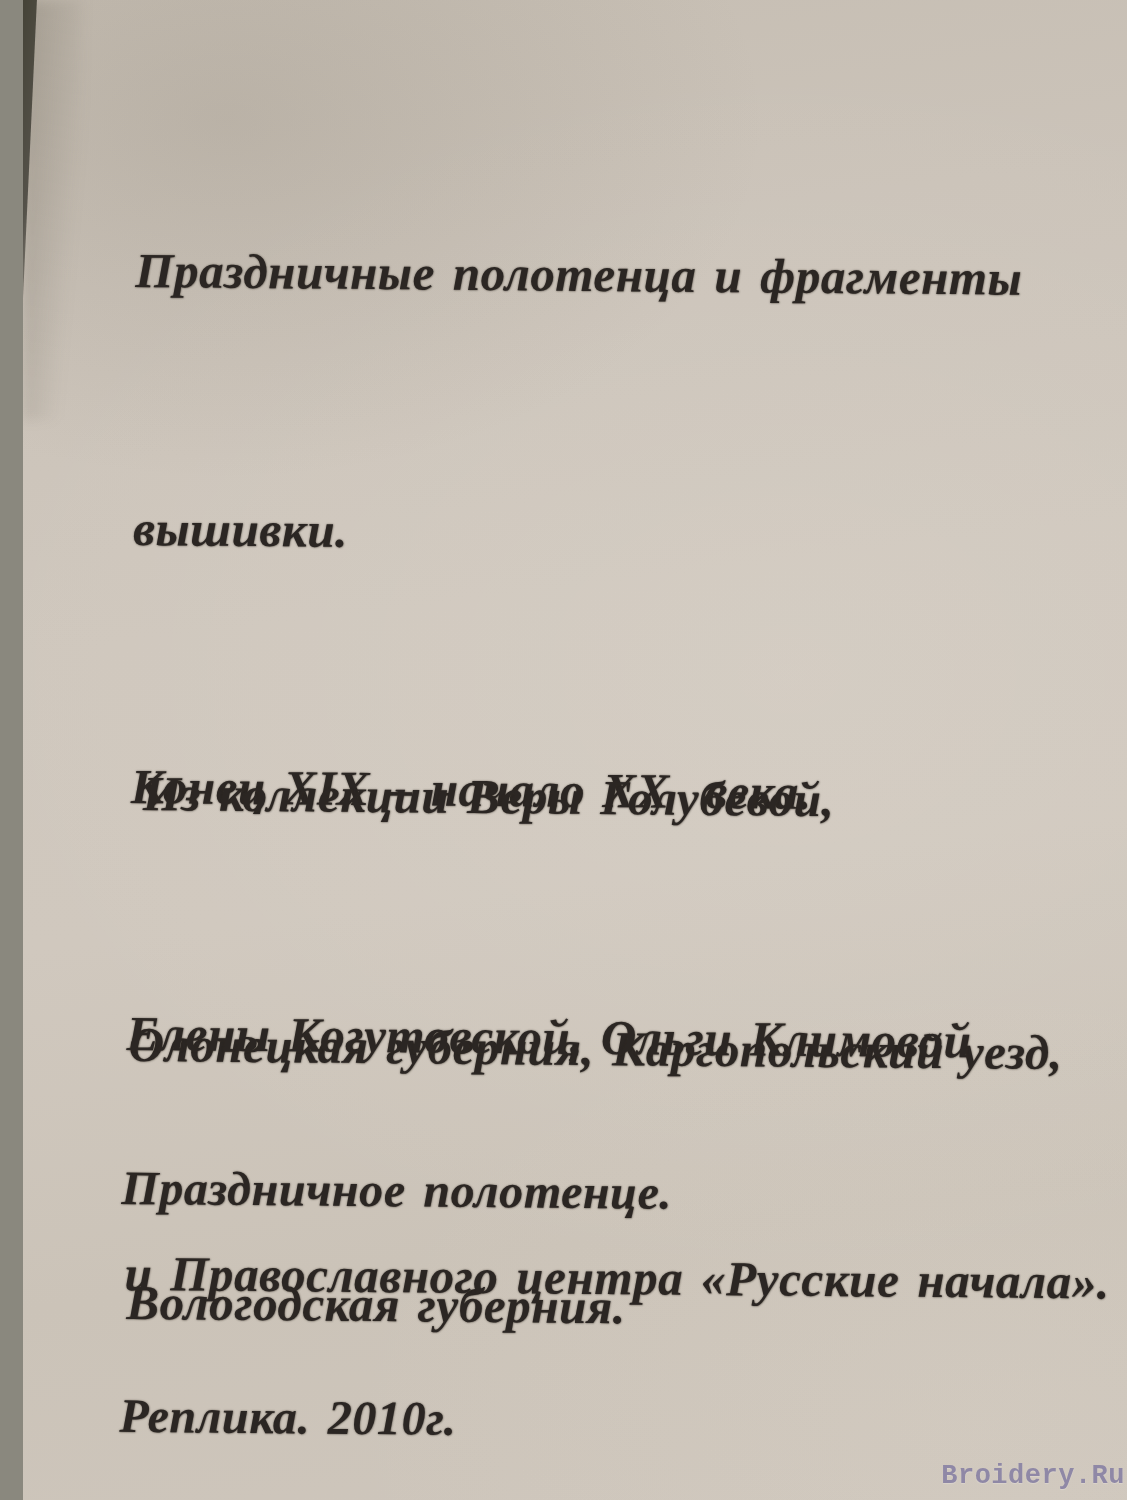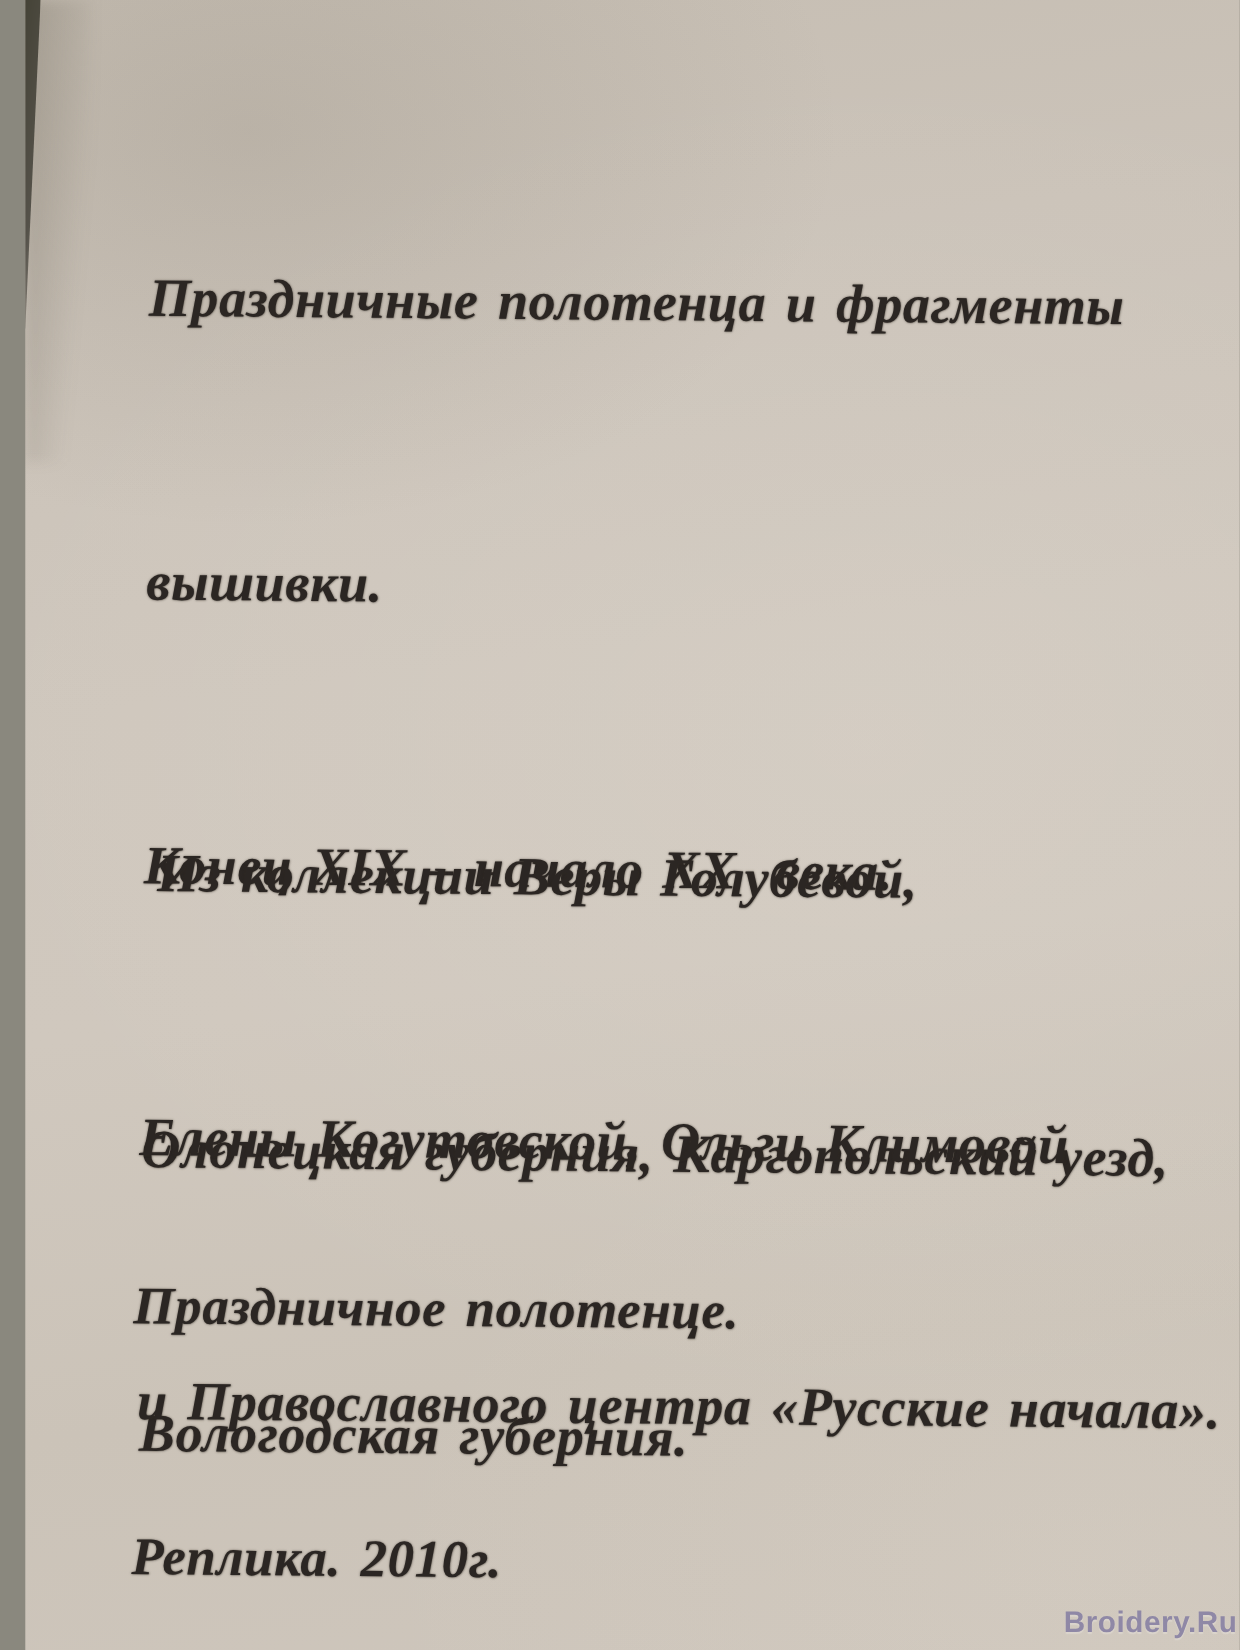--- a/index.html
+++ b/index.html
@@ -80,21 +80,21 @@
     top: 998px;
     left: 108px;
     font-size: 48px;
     line-height: 76px;
   }
 
   .watermark {
     position: absolute;
     right: 25px;
     bottom: 9px;
-    font-family: Liberation Sans, sans-serif;
+    font-family: Liberation Mono, monospace;
     font-weight: bold;
     font-style: normal;
     font-size: 27px;
     letter-spacing: 0.5px;
     color: #847da2;
     opacity: 0.85;
     text-shadow: 0 1px 1px rgba(255,255,255,0.25);
   }
 </style>
 </head>

